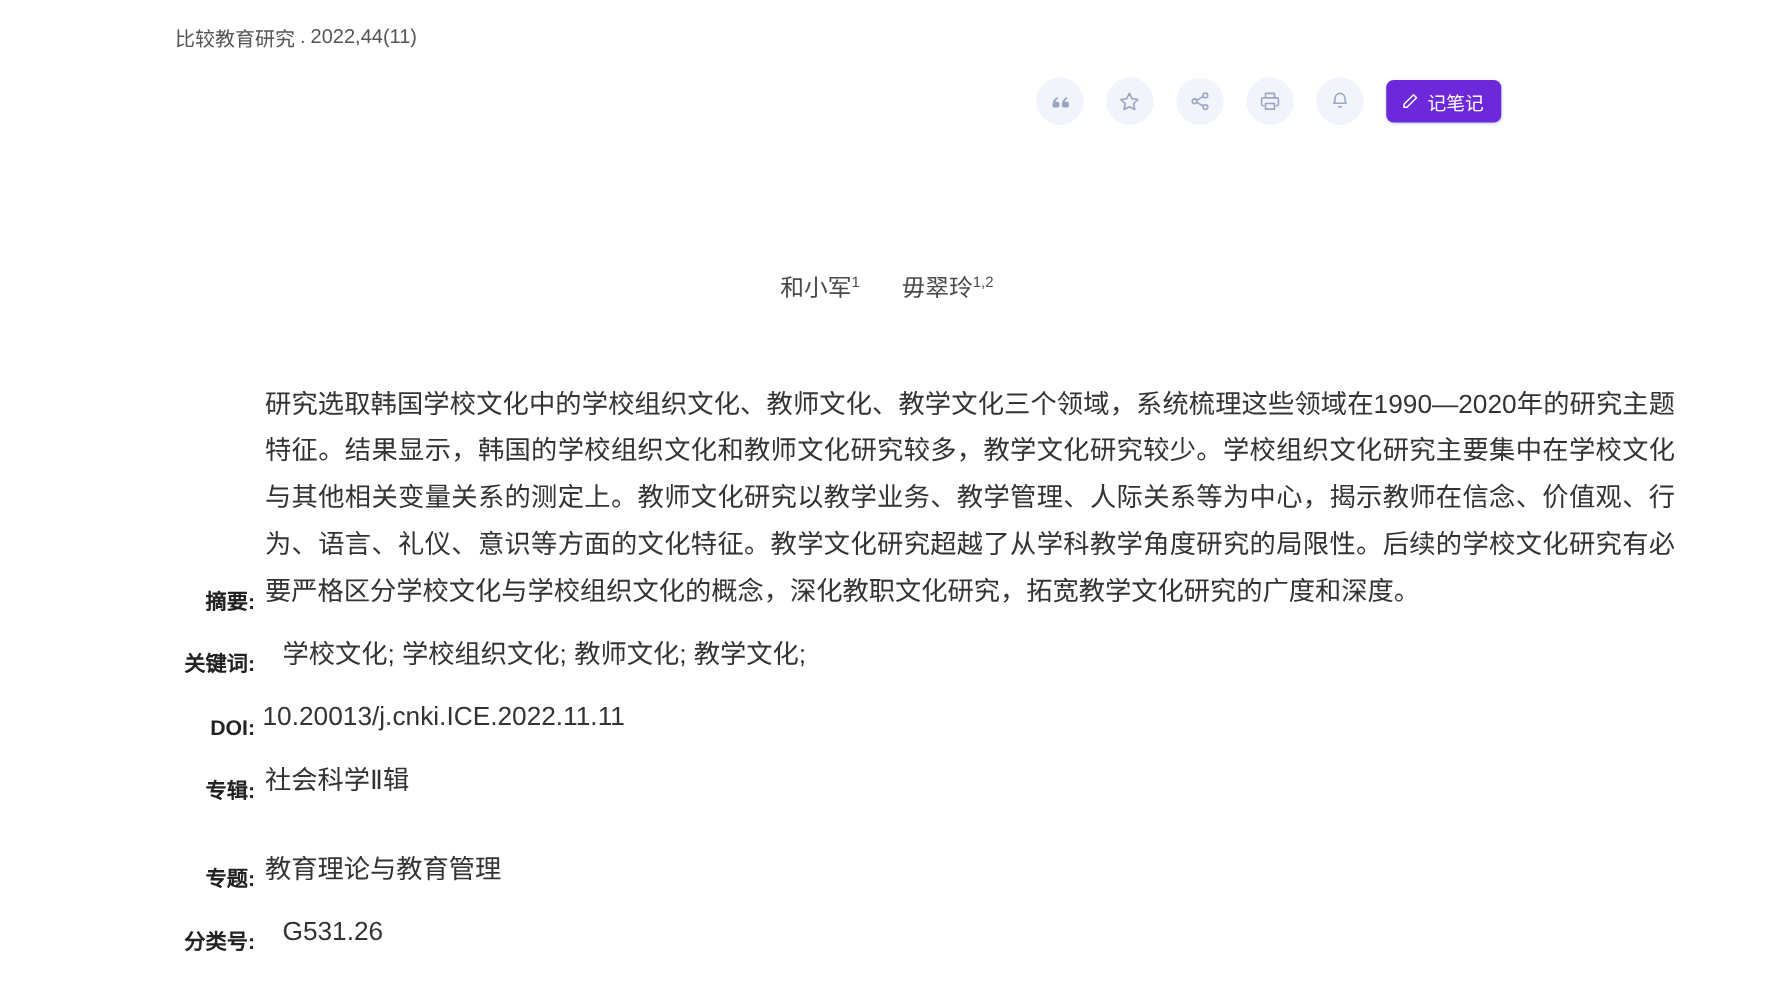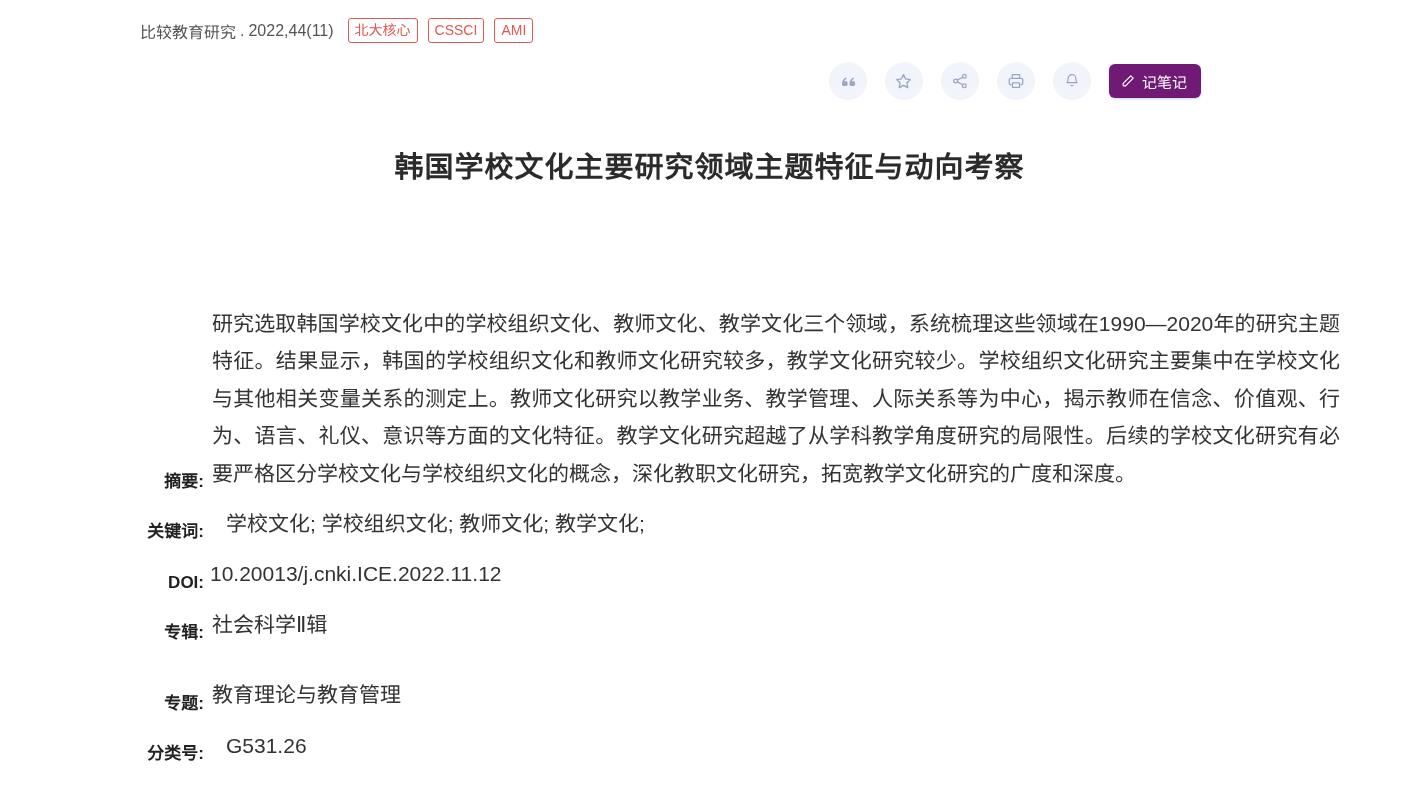--- a/index.html
+++ b/index.html
@@ -64,21 +64,21 @@
     display: flex;
     align-items: center;
     justify-content: center;
     cursor: pointer;
     color: #9aa6c4;
   }
   .tool-btn svg { display: block; }
   .note-btn {
     height: 34px;
     border-radius: 6px;
-    background: #701a75;
+    background: #6d28d9;
     color: #ffffff;
     display: flex;
     align-items: center;
     gap: 6px;
     padding: 0 14px 0 11px;
     font-size: 15px;
     cursor: pointer;
     box-shadow: 0 1px 2px rgba(58,122,240,.3);
   }
   .note-btn svg { display: block; }
@@ -164,25 +164,20 @@
 </style>
 </head>
 <body>
 
 <div class="page">
 
   <div class="journal-line">
     <span class="journal-name">比较教育研究</span>
     <span class="journal-issue">.</span>
     <span class="journal-issue">2022,44(11)</span>
-    <span class="badges">
-      <span class="badge">北大核心</span>
-      <span class="badge">CSSCI</span>
-      <span class="badge">AMI</span>
-    </span>
   </div>
 
   <div class="toolbar">
 
     <div class="tool-btn">
       <svg width="18" height="18" viewBox="0 0 18 18" fill="#9aa6c4">
         <path d="M3 11.5c0-2.6 1.6-5 4-5.9l.6 1.2c-1.3.6-2.1 1.6-2.2 2.5h1.8c.8 0 1.4.6 1.4 1.4v1.9c0 .8-.6 1.4-1.4 1.4H4.4c-.8 0-1.4-.6-1.4-1.4v-1.1zm7.5 0c0-2.6 1.6-5 4-5.9l.6 1.2c-1.3.6-2.1 1.6-2.2 2.5h1.8c.8 0 1.4.6 1.4 1.4v1.9c0 .8-.6 1.4-1.4 1.4h-2.8c-.8 0-1.4-.6-1.4-1.4v-1.1z"></path>
       </svg>
     </div>
 
@@ -219,40 +214,43 @@
     </div>
 
     <div class="note-btn">
       <svg width="16" height="16" viewBox="0 0 20 20" fill="none" stroke="#ffffff" stroke-width="1.5" stroke-linejoin="round" stroke-linecap="round">
         <path d="M13.5 3.5l3 3L7 16H4v-3z"></path>
       </svg>
       <span>记笔记</span>
     </div>
   </div>
 
-  <div class="title">韩国学校文化主要研究领域主题特征与动向考察</div>
-
+
+  <div class="authors">
+    <span class="author"><span>和小军</span><sup>1</sup></span>
+    <span class="author"><span>毋翠玲</span><sup>1,2</sup></span>
+  </div>
 
 
   <div class="fields">
 
     <div class="row abstract">
       <div class="label">摘要:</div>
       <div class="value">研究选取韩国学校文化中的学校组织文化、教师文化、教学文化三个领域，系统梳理这些领域在1990—2020年的研究主题特征。结果显示，韩国的学校组织文化和教师文化研究较多，教学文化研究较少。学校组织文化研究主要集中在学校文化与其他相关变量关系的测定上。教师文化研究以教学业务、教学管理、人际关系等为中心，揭示教师在信念、价值观、行为、语言、礼仪、意识等方面的文化特征。教学文化研究超越了从学科教学角度研究的局限性。后续的学校文化研究有必要严格区分学校文化与学校组织文化的概念，深化教职文化研究，拓宽教学文化研究的广度和深度。</div>
     </div>
 
     <div class="row keywords">
       <div class="label">关键词:</div>
       <div class="value kw">学校文化;  学校组织文化;  教师文化;  教学文化;</div>
     </div>
 
 
     <div class="row doi">
       <div class="label">DOI:</div>
-      <div class="value">10.20013/j.cnki.ICE.2022.11.12</div>
+      <div class="value">10.20013/j.cnki.ICE.2022.11.11</div>
     </div>
 
     <div class="row album">
       <div class="label">专辑:</div>
       <div class="value">社会科学Ⅱ辑</div>
     </div>
 
     <div class="row topic">
       <div class="label">专题:</div>
       <div class="value">教育理论与教育管理</div>

